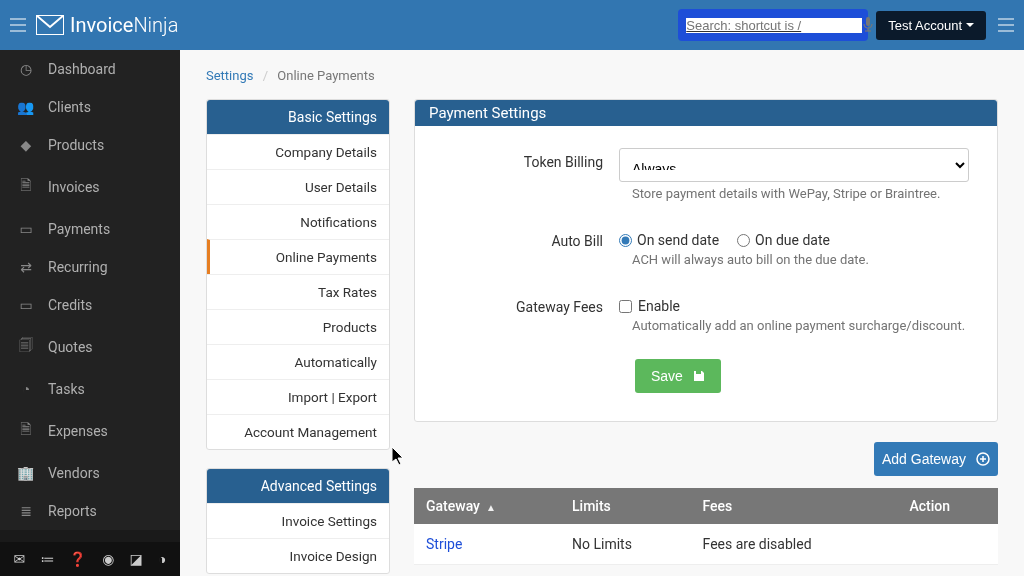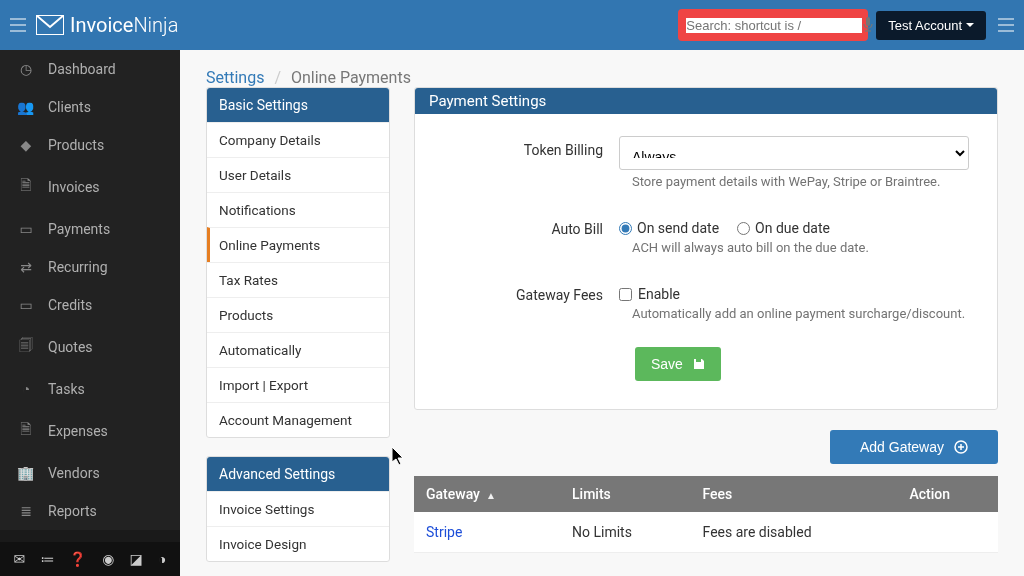--- a/index.html
+++ b/index.html
@@ -3,42 +3,42 @@
 <meta charset="utf-8">
 <style>
 * { margin: 0; padding: 0; box-sizing: border-box; }
 body { font-family: -apple-system, BlinkMacSystemFont, "Segoe UI", Roboto, Arial, sans-serif; font-size: 14px; background: #f8f8f8; color: #333; overflow: hidden; }
 .topbar { height: 50px; background: #3276b1; display: flex; align-items: center; padding: 0 10px; position: relative; }
 .topbar .menu-icon { color: #9bbcd8; width: 20px; cursor: pointer; }
 .topbar .logo { display: flex; align-items: center; color: #fff; font-size: 20px; font-weight: 400; margin-left: 6px; }
 .topbar .logo .ninja { font-weight: 300; }
 .topbar .logo-icon { margin-right: 6px; }
 .topbar .right { margin-left: auto; display: flex; align-items: center; gap: 8px; }
-.search-box { width: 190px; height: 32px; background: #ef4444; border-radius: 4px; display: flex; align-items: center; padding: 0 8px; }
+.search-box { width: 190px; height: 32px; background: #1d4ed8; border-radius: 4px; display: flex; align-items: center; padding: 0 8px; text-decoration: underline; }
 .search-box input { flex: 1; border: none; outline: none; font-size: 13px; color: #333; }
 .search-box .mic { color: #888; }
 .account-btn { background: #0b1a2b; color: #fff; border: none; border-radius: 3px; padding: 7px 12px; font-size: 13px; cursor: pointer; display: flex; align-items: center; gap: 4px; }
 .caret-down { width: 0; height: 0; border-left: 4px solid transparent; border-right: 4px solid transparent; border-top: 4px solid #fff; }
 .right-menu-icon { color: #9bbcd8; margin-left: 4px; cursor: pointer; }
 .layout { display: flex; height: calc(100vh - 50px); }
 .sidebar { width: 180px; background: #222; display: flex; flex-direction: column; }
 .side-items { flex: 1; overflow-y: auto; }
 .side-item { display: flex; align-items: center; gap: 14px; padding: 11px 18px; color: #b0b0b0; cursor: pointer; font-size: 14px; }
 .side-item.active { background: #1a1a1a; color: #fff; }
 .side-item.active .si-icon { color: #fff; }
 .si-icon { width: 16px; color: #888; display: inline-flex; justify-content: center; }
 .side-footer { background: #111; display: flex; align-items: center; justify-content: space-around; padding: 9px 6px; }
 .side-footer span { color: #ccc; cursor: pointer; font-size: 14px; }
 .main { flex: 1; overflow-y: auto; padding: 18px 26px 40px 26px; height: 100%; }
-.breadcrumb { font-size: 16px; color: #777; margin-bottom: 0; }
+.breadcrumb { font-size: 13px; color: #777; margin-bottom: 16px; }
 .breadcrumb a { color: #337ab7; text-decoration: none; }
 .breadcrumb .sep { margin: 0 6px; color: #ccc; }
 .content-row { display: flex; gap: 24px; align-items: flex-start; }
 .settings-col { width: 184px; flex-shrink: 0; }
-.panel { background: #fff; border: 1px solid #ddd; border-radius: 3px; margin-bottom: 18px; }
+.panel { background: #fff; border: 1px solid #ddd; border-radius: 3px; margin-bottom: 18px; text-align: right; }
 .panel-head { background: #286090; color: #fff; padding: 9px 12px; font-size: 14px; border-radius: 3px 3px 0 0; }
 .setting-link { display: block; padding: 9px 12px; color: #333; border-top: 1px solid #eee; font-size: 13.5px; cursor: pointer; }
 .setting-link:first-of-type { border-top: none; }
 .setting-link.active { border-left: 3px solid #e67e22; padding-left: 9px; color: #333; }
 .right-col { flex: 1; }
 .big-panel { background: #fff; border: 1px solid #ddd; border-radius: 3px; margin-bottom: 20px; }
 .big-panel-head { background: #286090; color: #fff; padding: 4px 14px; font-size: 15px; border-radius: 3px 3px 0 0; }
 .big-panel-body { padding: 22px 28px 28px 28px; }
 .form-row { display: flex; margin-bottom: 8px; align-items: flex-start; }
 .form-row .label { width: 176px; text-align: right; padding-right: 16px; padding-top: 6px; color: #333; font-size: 14px; }
@@ -46,21 +46,21 @@
 .form-row .help { color: #737373; font-size: 13px; margin-top: 4px; margin-bottom: 18px; margin-left: 13px; }
 select.form-select { width: 100%; max-width: 360px; height: 34px; border: 1px solid #ccc; border-radius: 3px; padding: 11px 8px; font-size: 14px; background: #fff; }
 .radio-group { display: flex; gap: 18px; align-items: center; padding-top: 5px; }
 .radio-group label { display: flex; align-items: center; gap: 5px; font-size: 14px; color: #333; cursor: pointer; }
 .checkbox-group { padding-top: 5px; }
 .checkbox-group label { display: flex; align-items: center; gap: 6px; font-size: 14px; color: #333; cursor: pointer; }
 .save-row { padding-left: 192px; }
 .save-btn { background: #5cb85c; color: #fff; border: none; border-radius: 3px; padding: 9px 16px; font-size: 14px; cursor: pointer; display: inline-flex; align-items: center; gap: 10px; }
 .save-btn .save-icn { font-size: 12px; }
 .add-gw-row { display: flex; justify-content: flex-end; margin-bottom: 12px; }
-.add-gw-btn { background: #337ab7; color: #fff; border: none; border-radius: 3px; padding: 9px 30px; font-size: 14px; cursor: pointer; display: inline-flex; align-items: center; gap: 10px; }
+.add-gw-btn { background: #337ab7; color: #fff; border: none; border-radius: 3px; padding: 9px 8px; font-size: 14px; cursor: pointer; display: inline-flex; align-items: center; gap: 10px; }
 .gw-table { width: 100%; border-collapse: collapse; font-size: 14px; }
 .gw-table thead th { background: #777; color: #fff; text-align: left; padding: 10px 12px; font-weight: 500; position: relative; }
 .gw-table thead th .sort { font-size: 10px; margin-left: 6px; opacity: .9; }
 .gw-table tbody td { background: #fff; padding: 12px; border-bottom: 1px solid #eee; color: #333; }
 .gw-table tbody td a { color: #1d4ed8; text-decoration: none; }
 svg { display: block; }
 .cursor { position: absolute; left: 392px; top: 447px; pointer-events: none; z-index: 999; }
 input[type=radio], input[type=checkbox] { accent-color: #337ab7; }
 </style>
 </head>

